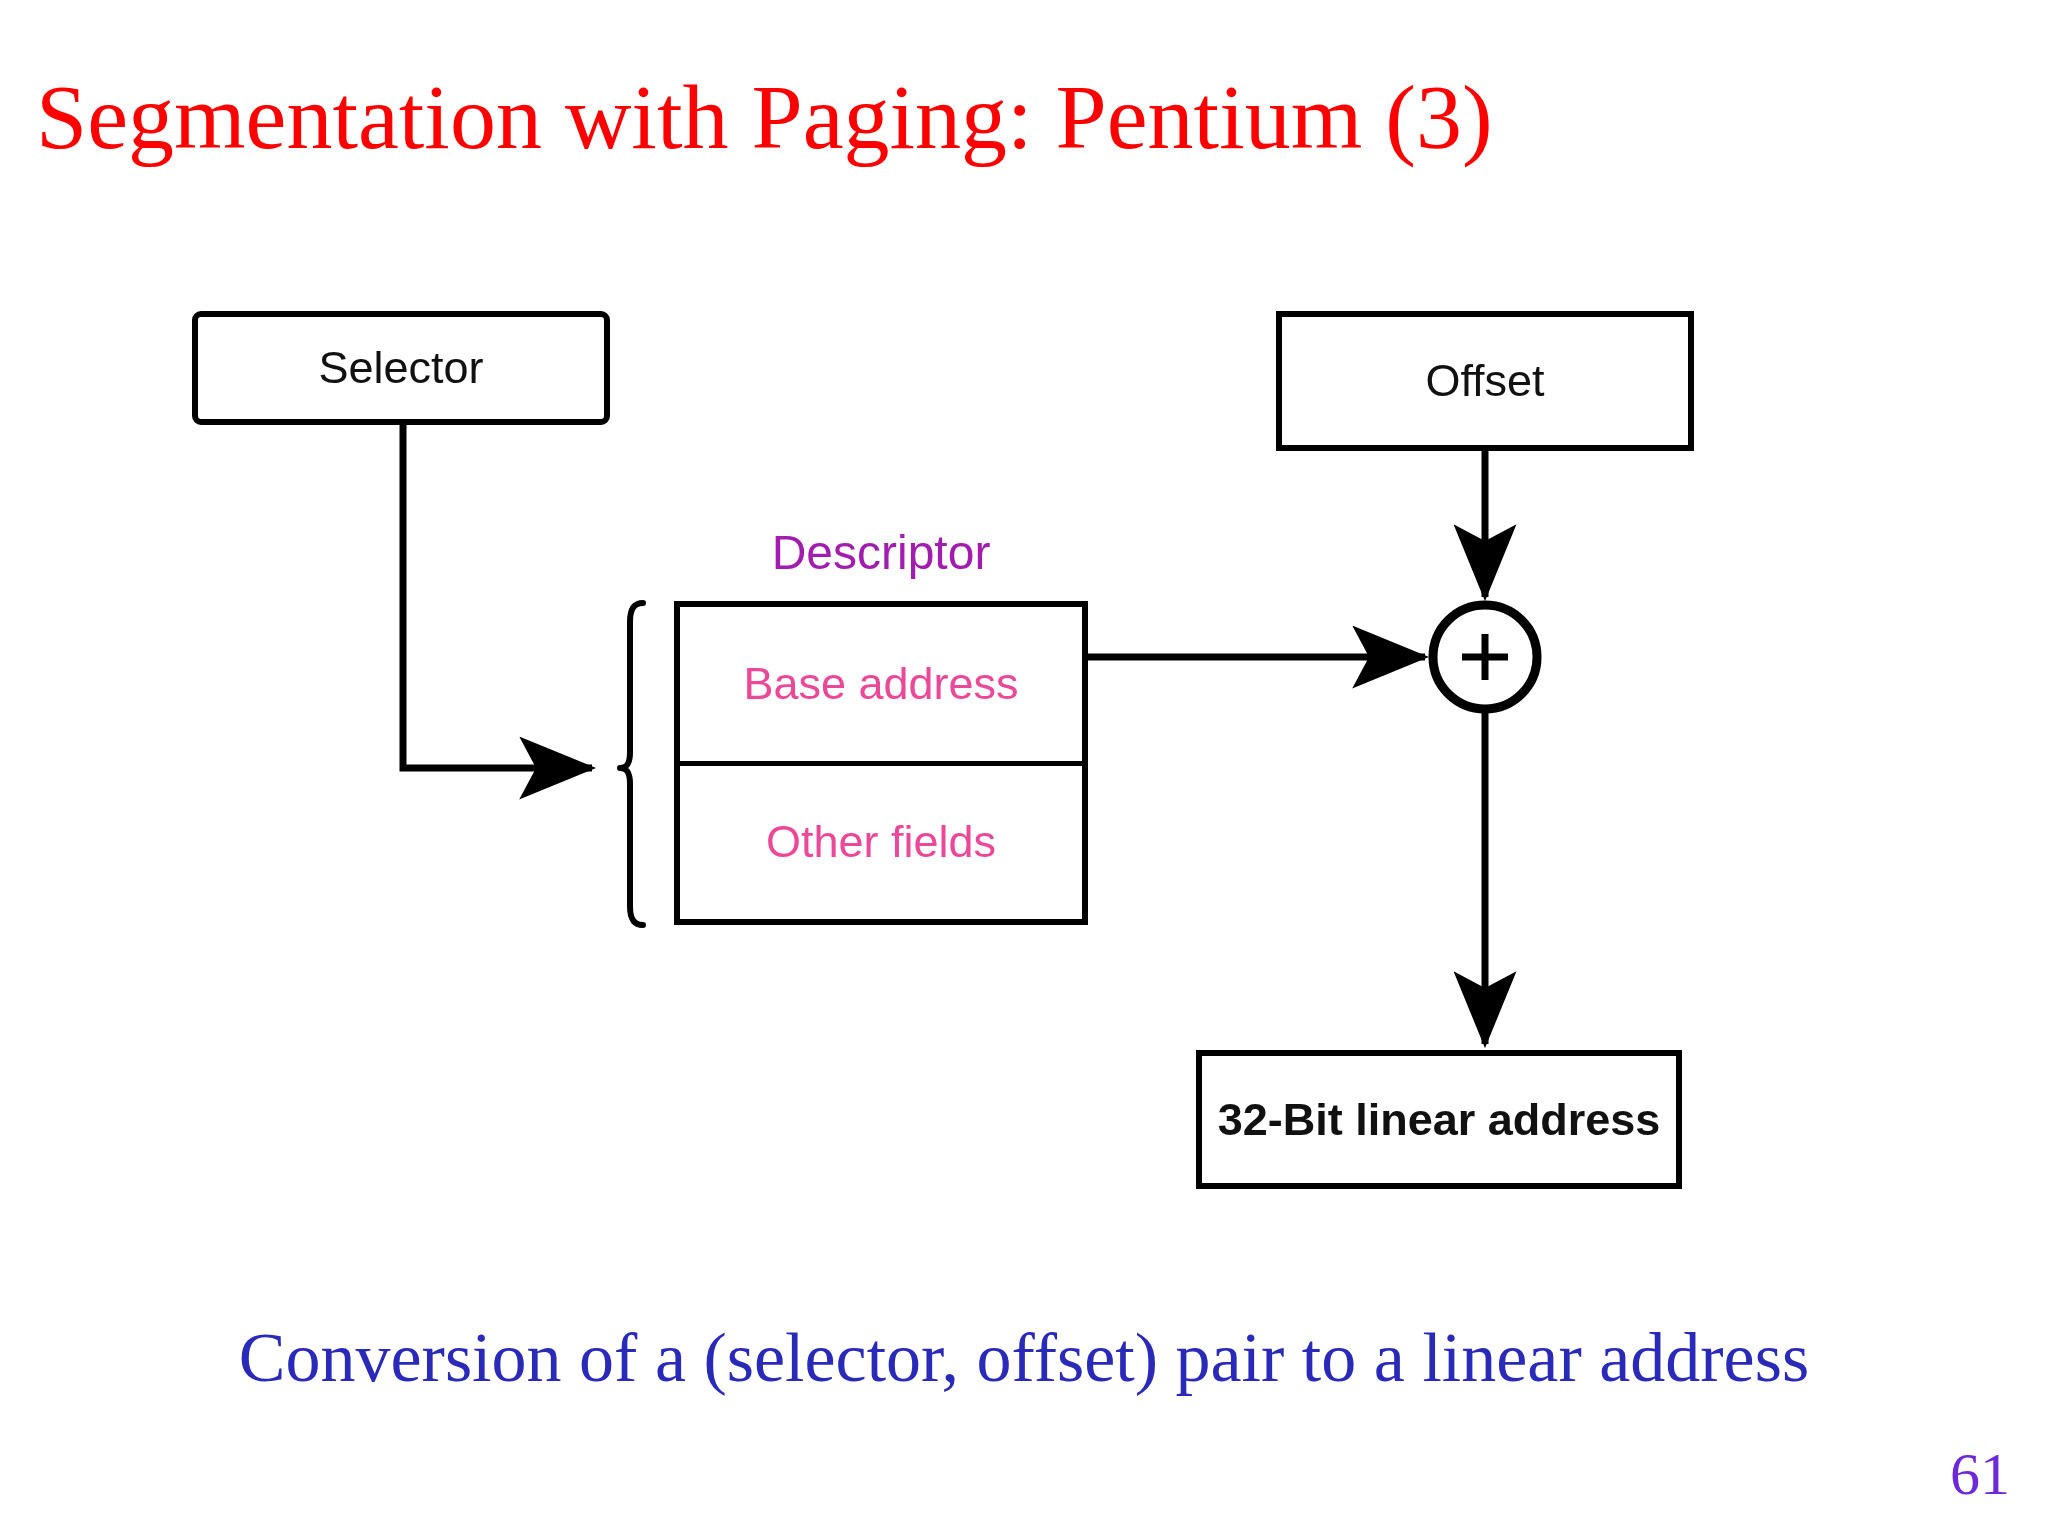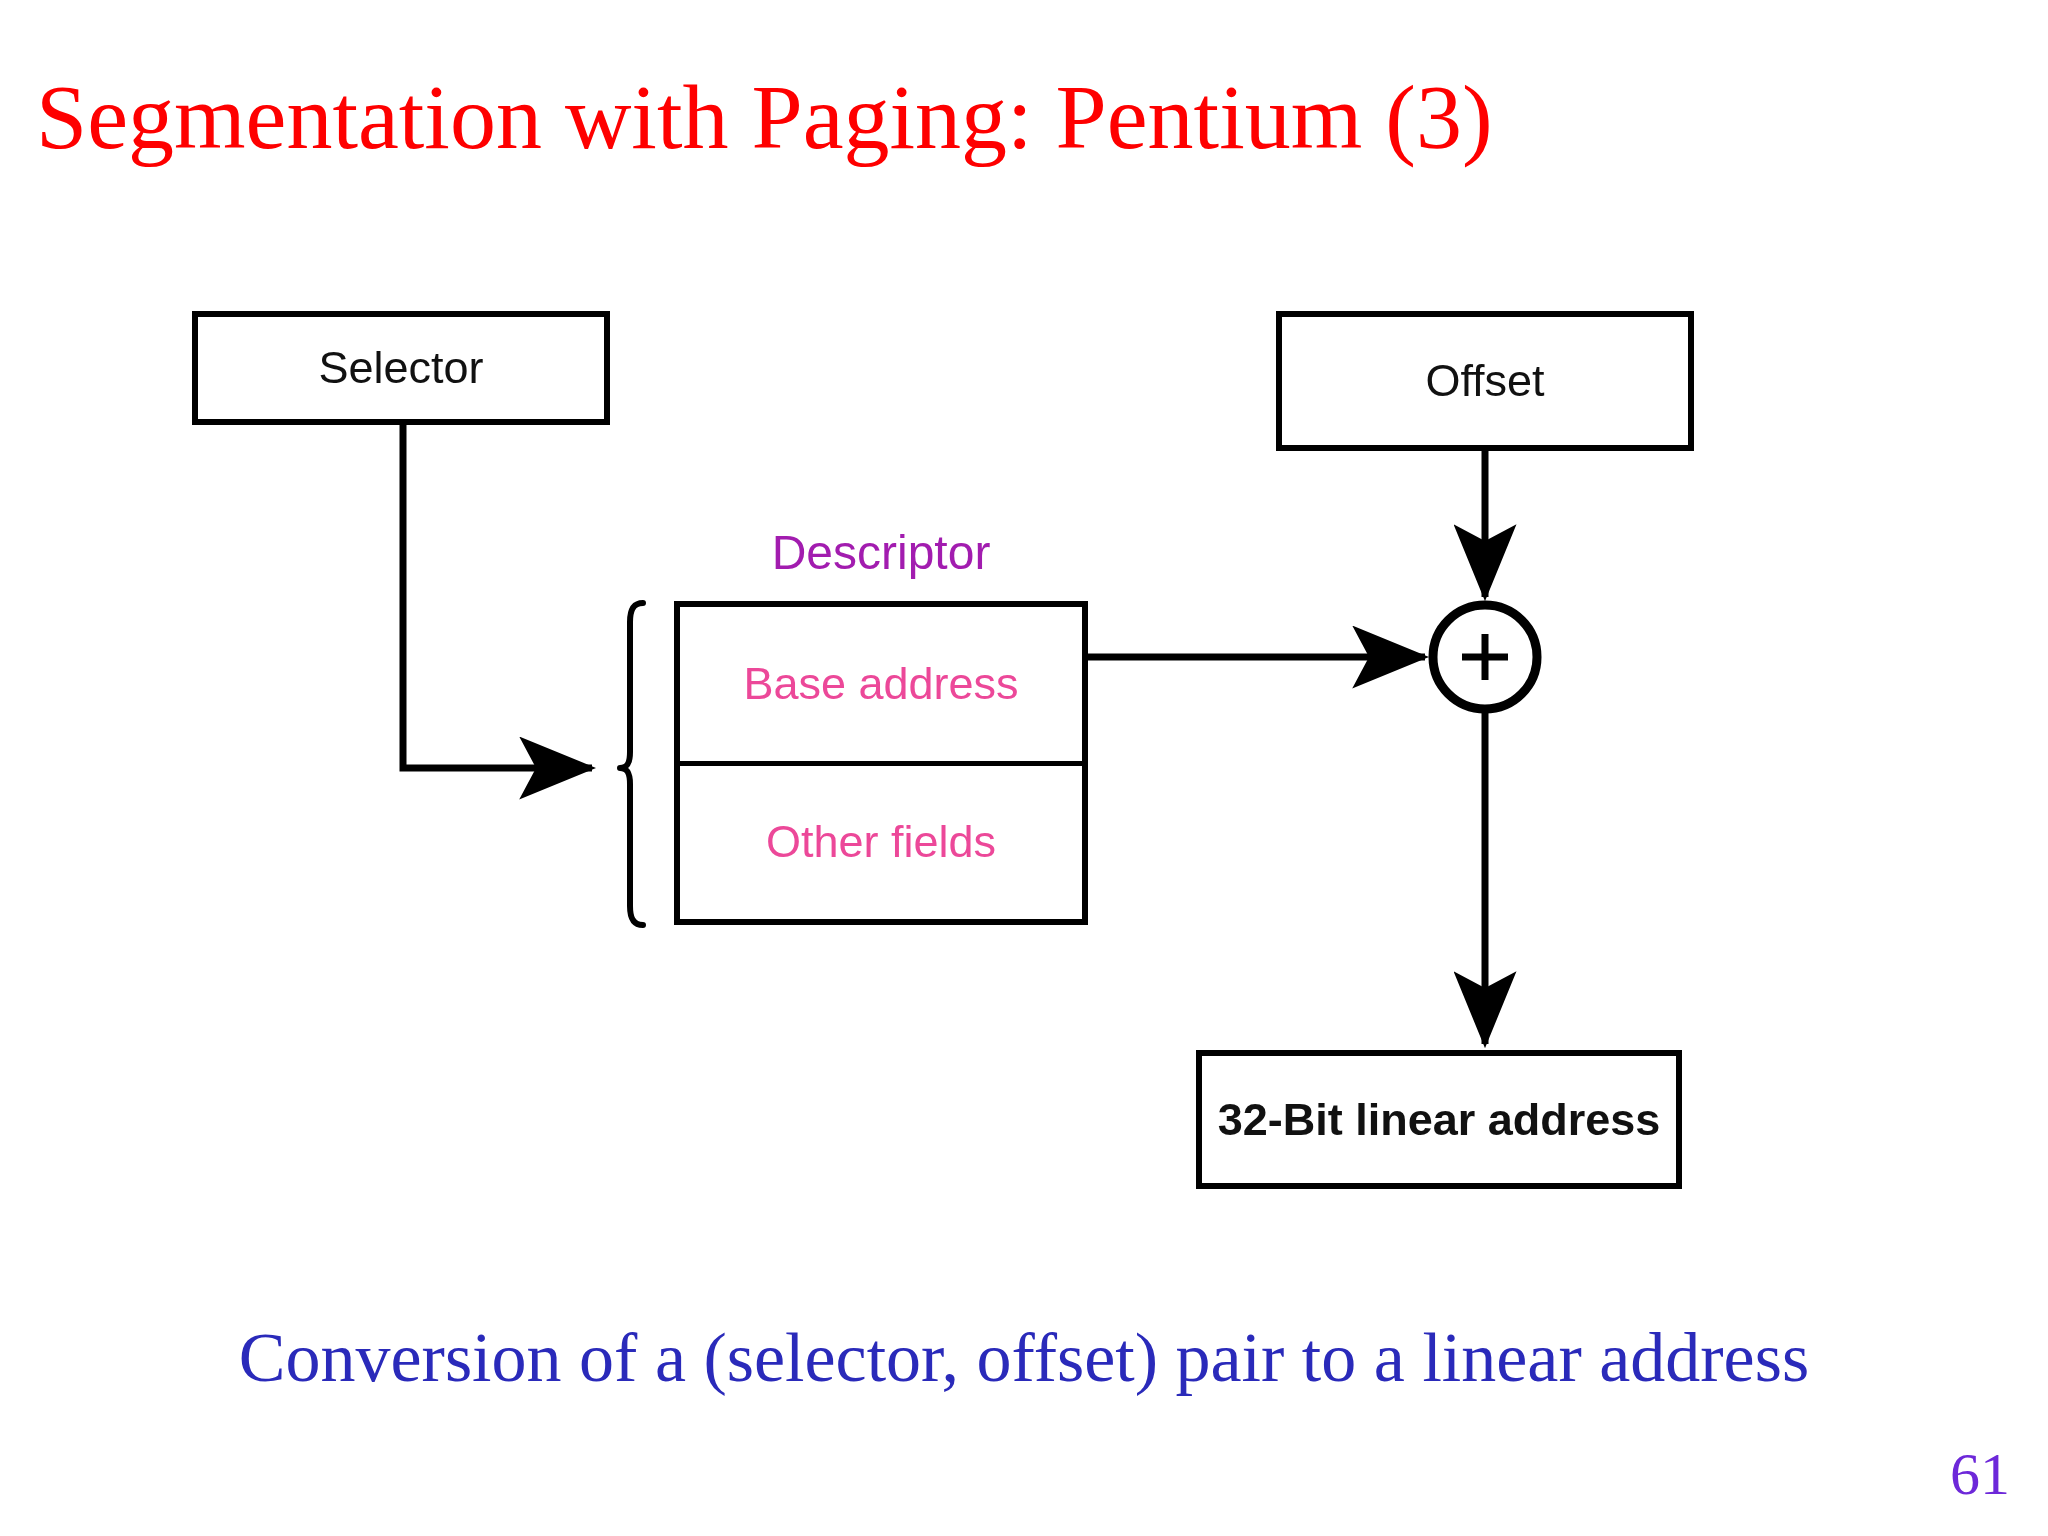--- a/index.html
+++ b/index.html
@@ -54,20 +54,21 @@
     font-size: 45px;
     color: #111111;
     white-space: nowrap;
   }
 
   #box-selector {
     left: 192px;
     top: 311px;
     width: 418px;
     height: 114px;
+    border-radius: 9px;
   }
   #box-offset {
     left: 1276px;
     top: 311px;
     width: 418px;
     height: 140px;
   }
   #box-linear-address {
     left: 1196px;
     top: 1050px;

